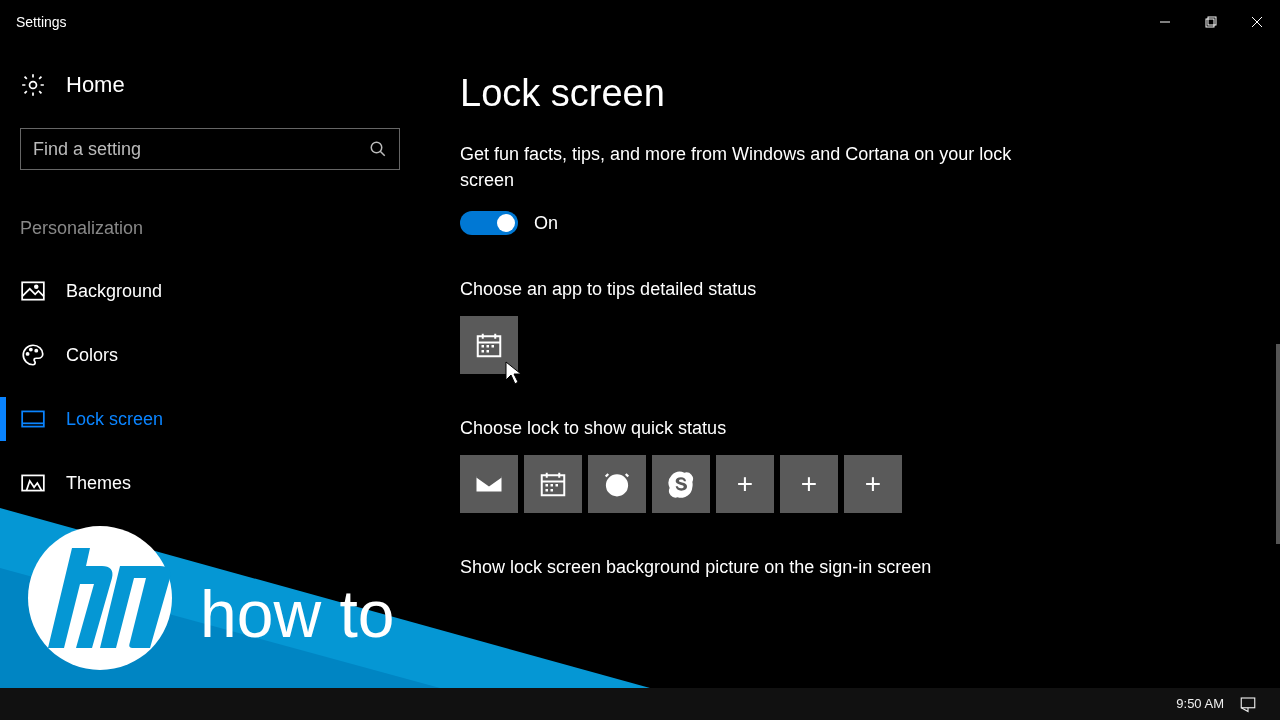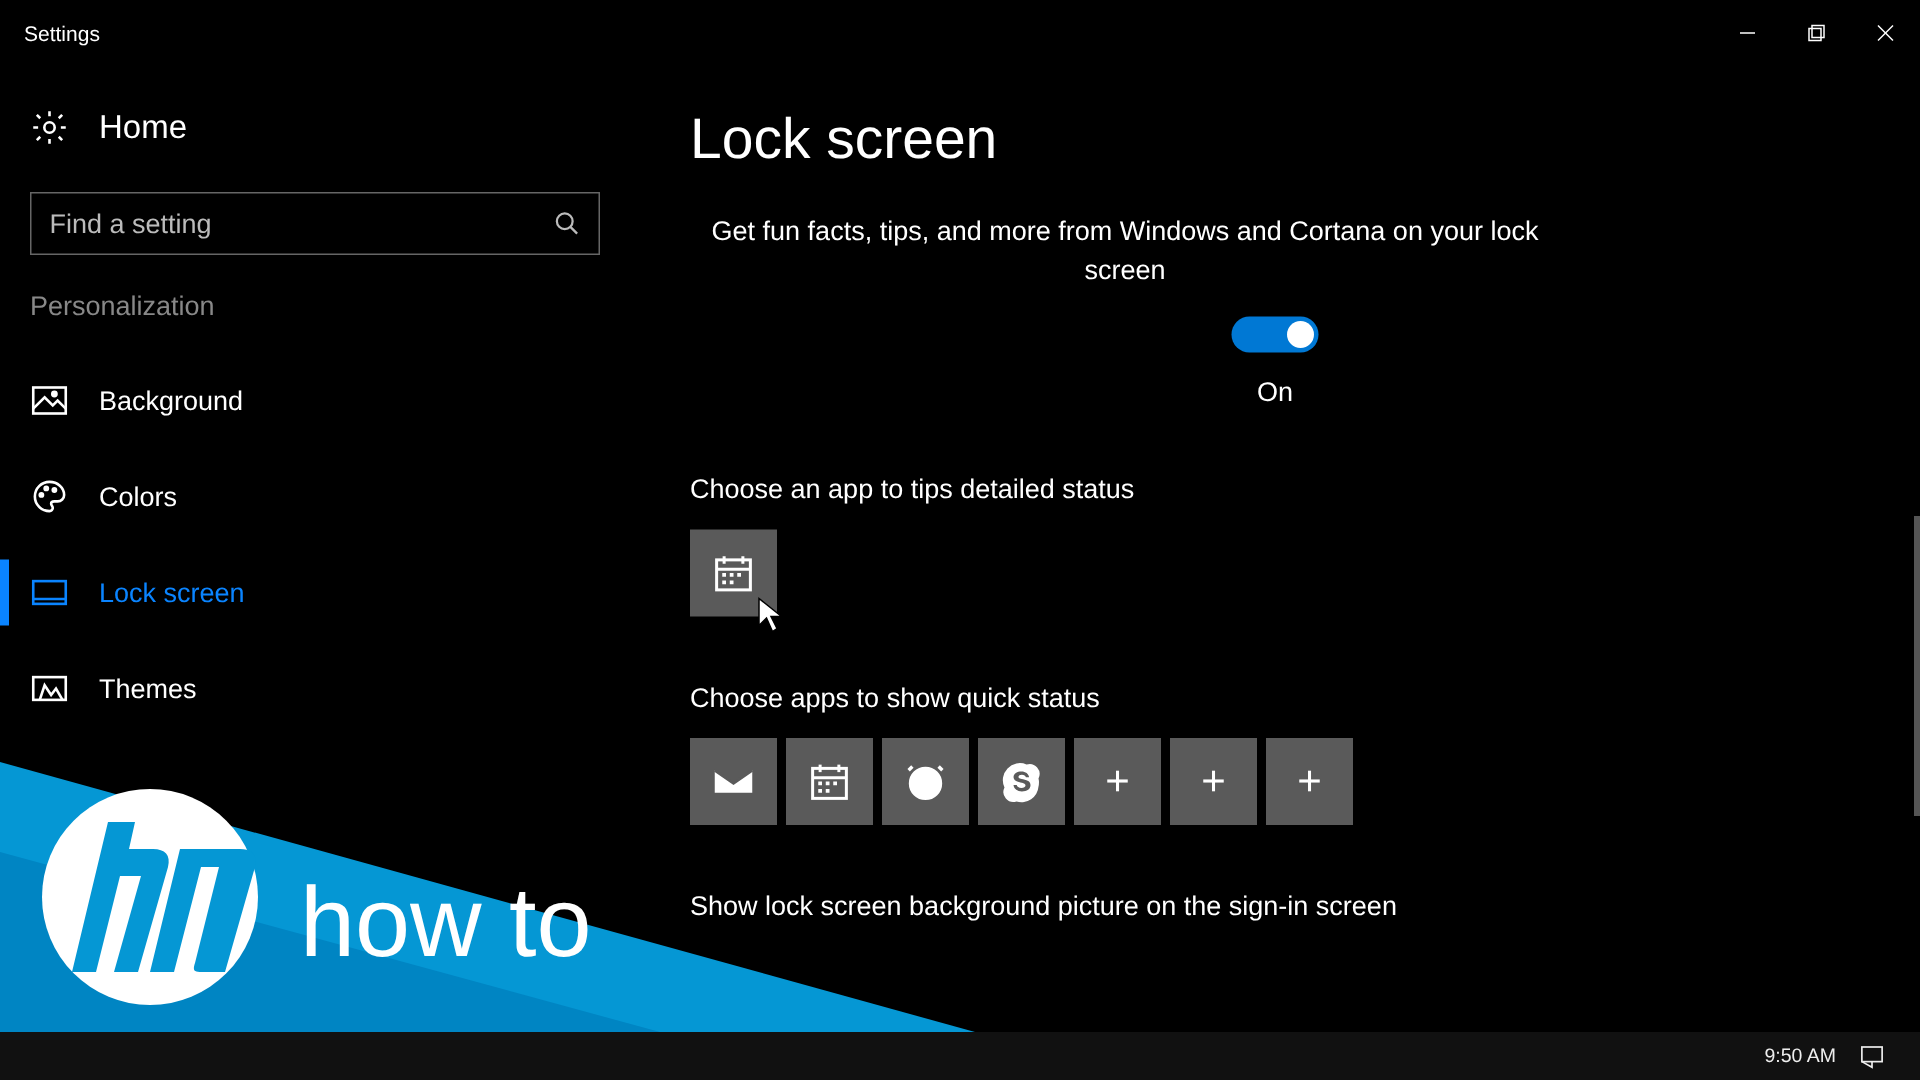--- a/index.html
+++ b/index.html
@@ -8,33 +8,33 @@
 .titlebar { height:44px; display:flex; align-items:center; justify-content:space-between; padding-left:16px; }
 .titlebar-title { font-size:14px; font-weight:400; }
 .win-controls { display:flex; height:100%; }
 .win-btn { width:46px; display:flex; align-items:center; justify-content:center; cursor:pointer; }
 .win-btn svg { stroke:#fff; fill:none; }
 
 .content { display:flex; height:calc(100% - 44px); }
 .sidebar { width:420px; padding:28px 20px 0 20px; }
 .home-row { display:flex; align-items:center; gap:20px; margin-bottom:30px; cursor:pointer; }
 .home-row span { font-size:22px; }
-.search-box { width:380px; height:42px; border:1px solid #666; margin-bottom:24px; display:flex; align-items:center; padding:0 12px; justify-content:space-between; }
+.search-box { width:380px; height:42px; border:1px solid #666; margin-bottom:48px; display:flex; align-items:center; padding:0 12px; justify-content:space-between; }
 .search-box input { background:transparent; border:none; outline:none; color:#fff; font-size:18px; width:320px; }
 .search-box input::placeholder { color:#bbb; }
 .category-label { color:#888; font-size:18px; margin-bottom:24px; }
 .nav-item { display:flex; align-items:center; gap:20px; height:56px; padding-left:0; cursor:pointer; font-size:18px; margin-bottom:8px; }
 .nav-item.active { color:#0a84ff; position:relative; }
 .nav-item.active::before { content:""; position:absolute; left:-20px; top:6px; bottom:6px; width:6px; background:#0a84ff; }
 .nav-icon { width:26px; height:26px; flex-shrink:0; }
 
 .main { flex:1; padding:28px 40px 0 40px; position:relative; overflow:hidden; }
 .page-title { font-size:38px; font-weight:400; margin-bottom:26px; }
-.setting-desc { font-size:18px; line-height:1.45; max-width:580px; margin-bottom:18px;text-align:center; }
-.toggle-row { display:flex; align-items:center; gap:16px; margin-bottom:44px;flex-direction:column; }
+.setting-desc { font-size:18px; line-height:1.45; max-width:580px; margin-bottom:18px; }
+.toggle-row { display:flex; align-items:center; gap:16px; margin-bottom:44px; }
 .toggle { width:58px; height:24px; background:#0078d4; border-radius:12px; position:relative; cursor:pointer; }
 .toggle .knob { position:absolute; right:3px; top:3px; width:18px; height:18px; background:#fff; border-radius:50%; }
 .toggle-label { font-size:18px; }
 .section-label { font-size:18px; margin-bottom:16px; }
 .app-slot-row { display:flex; gap:6px; margin-bottom:44px; }
 .app-slot { width:58px; height:58px; background:#5a5a5a; display:flex; align-items:center; justify-content:center; cursor:pointer; }
 .app-slot svg { fill:#fff; }
 .plus { font-size:28px; font-weight:300; color:#fff; }
 .detailed-row { margin-bottom:44px; position:relative; }
 .cursor-arrow { position:absolute; left:44px; top:44px; pointer-events:none; }
@@ -151,21 +151,21 @@
               <rect x="6" y="16" width="2" height="2"></rect>
               <rect x="10" y="16" width="2" height="2"></rect>
             </g>
           </svg>
       </div>
       <svg class="cursor-arrow" width="20" height="26" viewBox="0 0 20 26">
           <path d="M2 2 L2 20 L7 15 L11 24 L14 22 L10 14 L17 14 Z" fill="#fff" stroke="#000" stroke-width="1"></path>
         </svg>
     </div>
 
-    <div class="section-label">Choose apps to show quick status</div>
+    <div class="section-label">Choose lock to show quick status</div>
     <div class="app-slot-row">
       <div class="app-slot">
         <svg width="30" height="30" viewBox="0 0 24 24">
             <path d="M2 6 L22 6 L22 18 L2 18 Z M2 6 L12 13 L22 6" fill="#fff"></path>
             <path d="M2 6 L12 13 L22 6" fill="none" stroke="#5a5a5a" stroke-width="1.5"></path>
           </svg>
       </div>
       <div class="app-slot">
         <svg width="30" height="30" viewBox="0 0 24 24">
             <rect x="3" y="5" width="18" height="16" fill="none" stroke="#fff" stroke-width="1.6"></rect>

